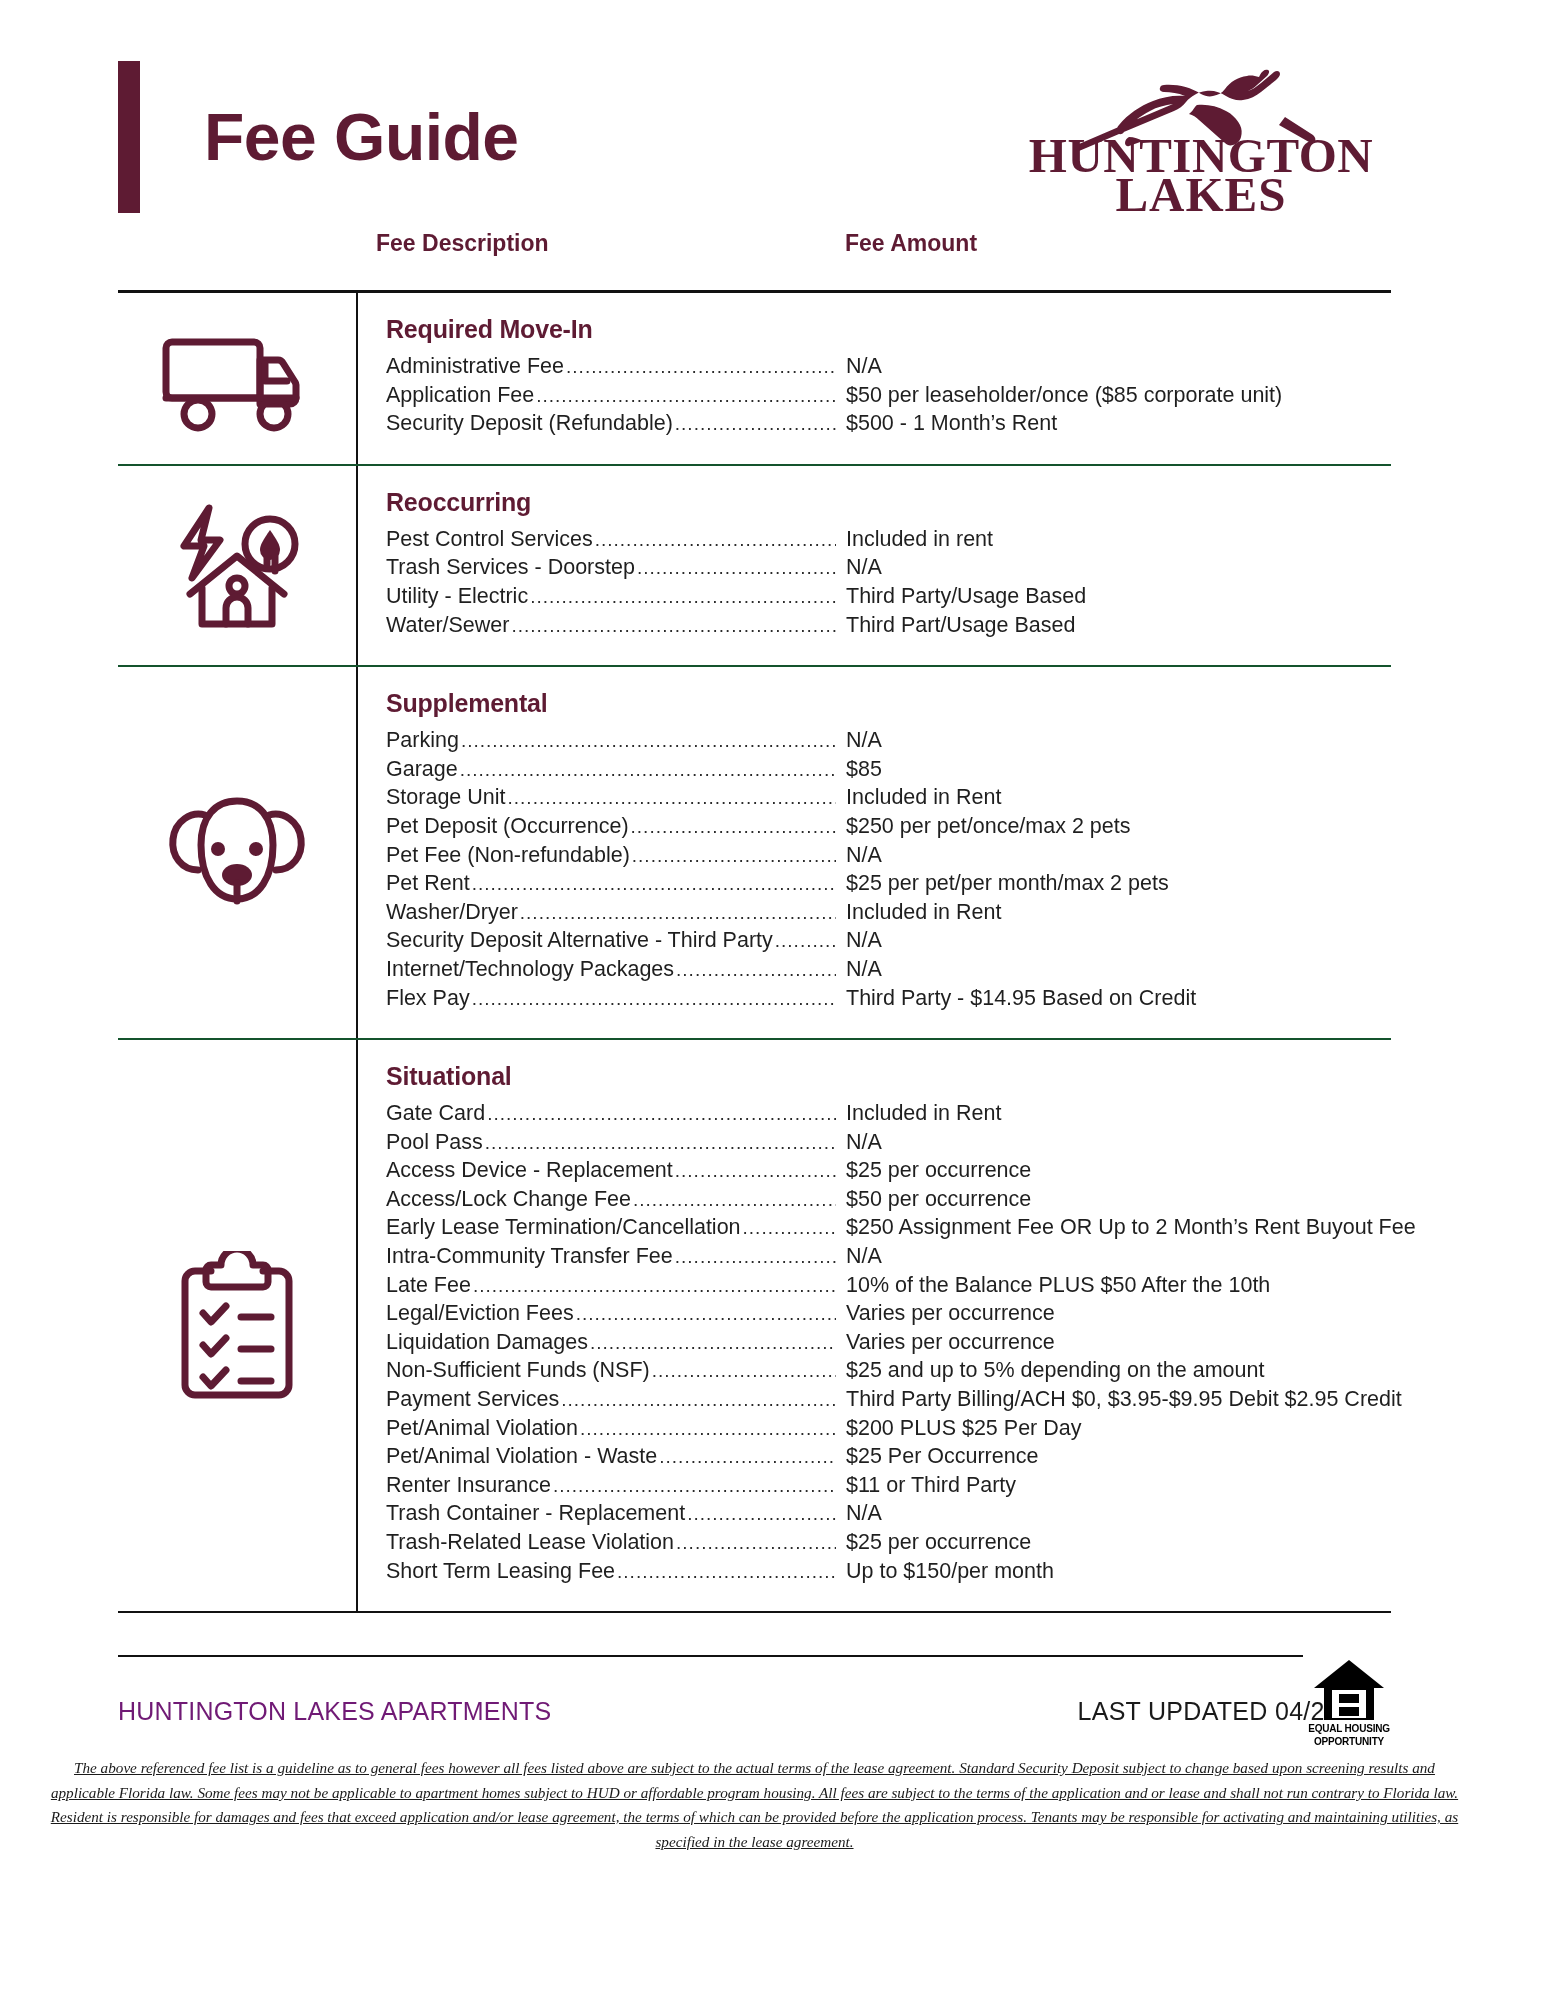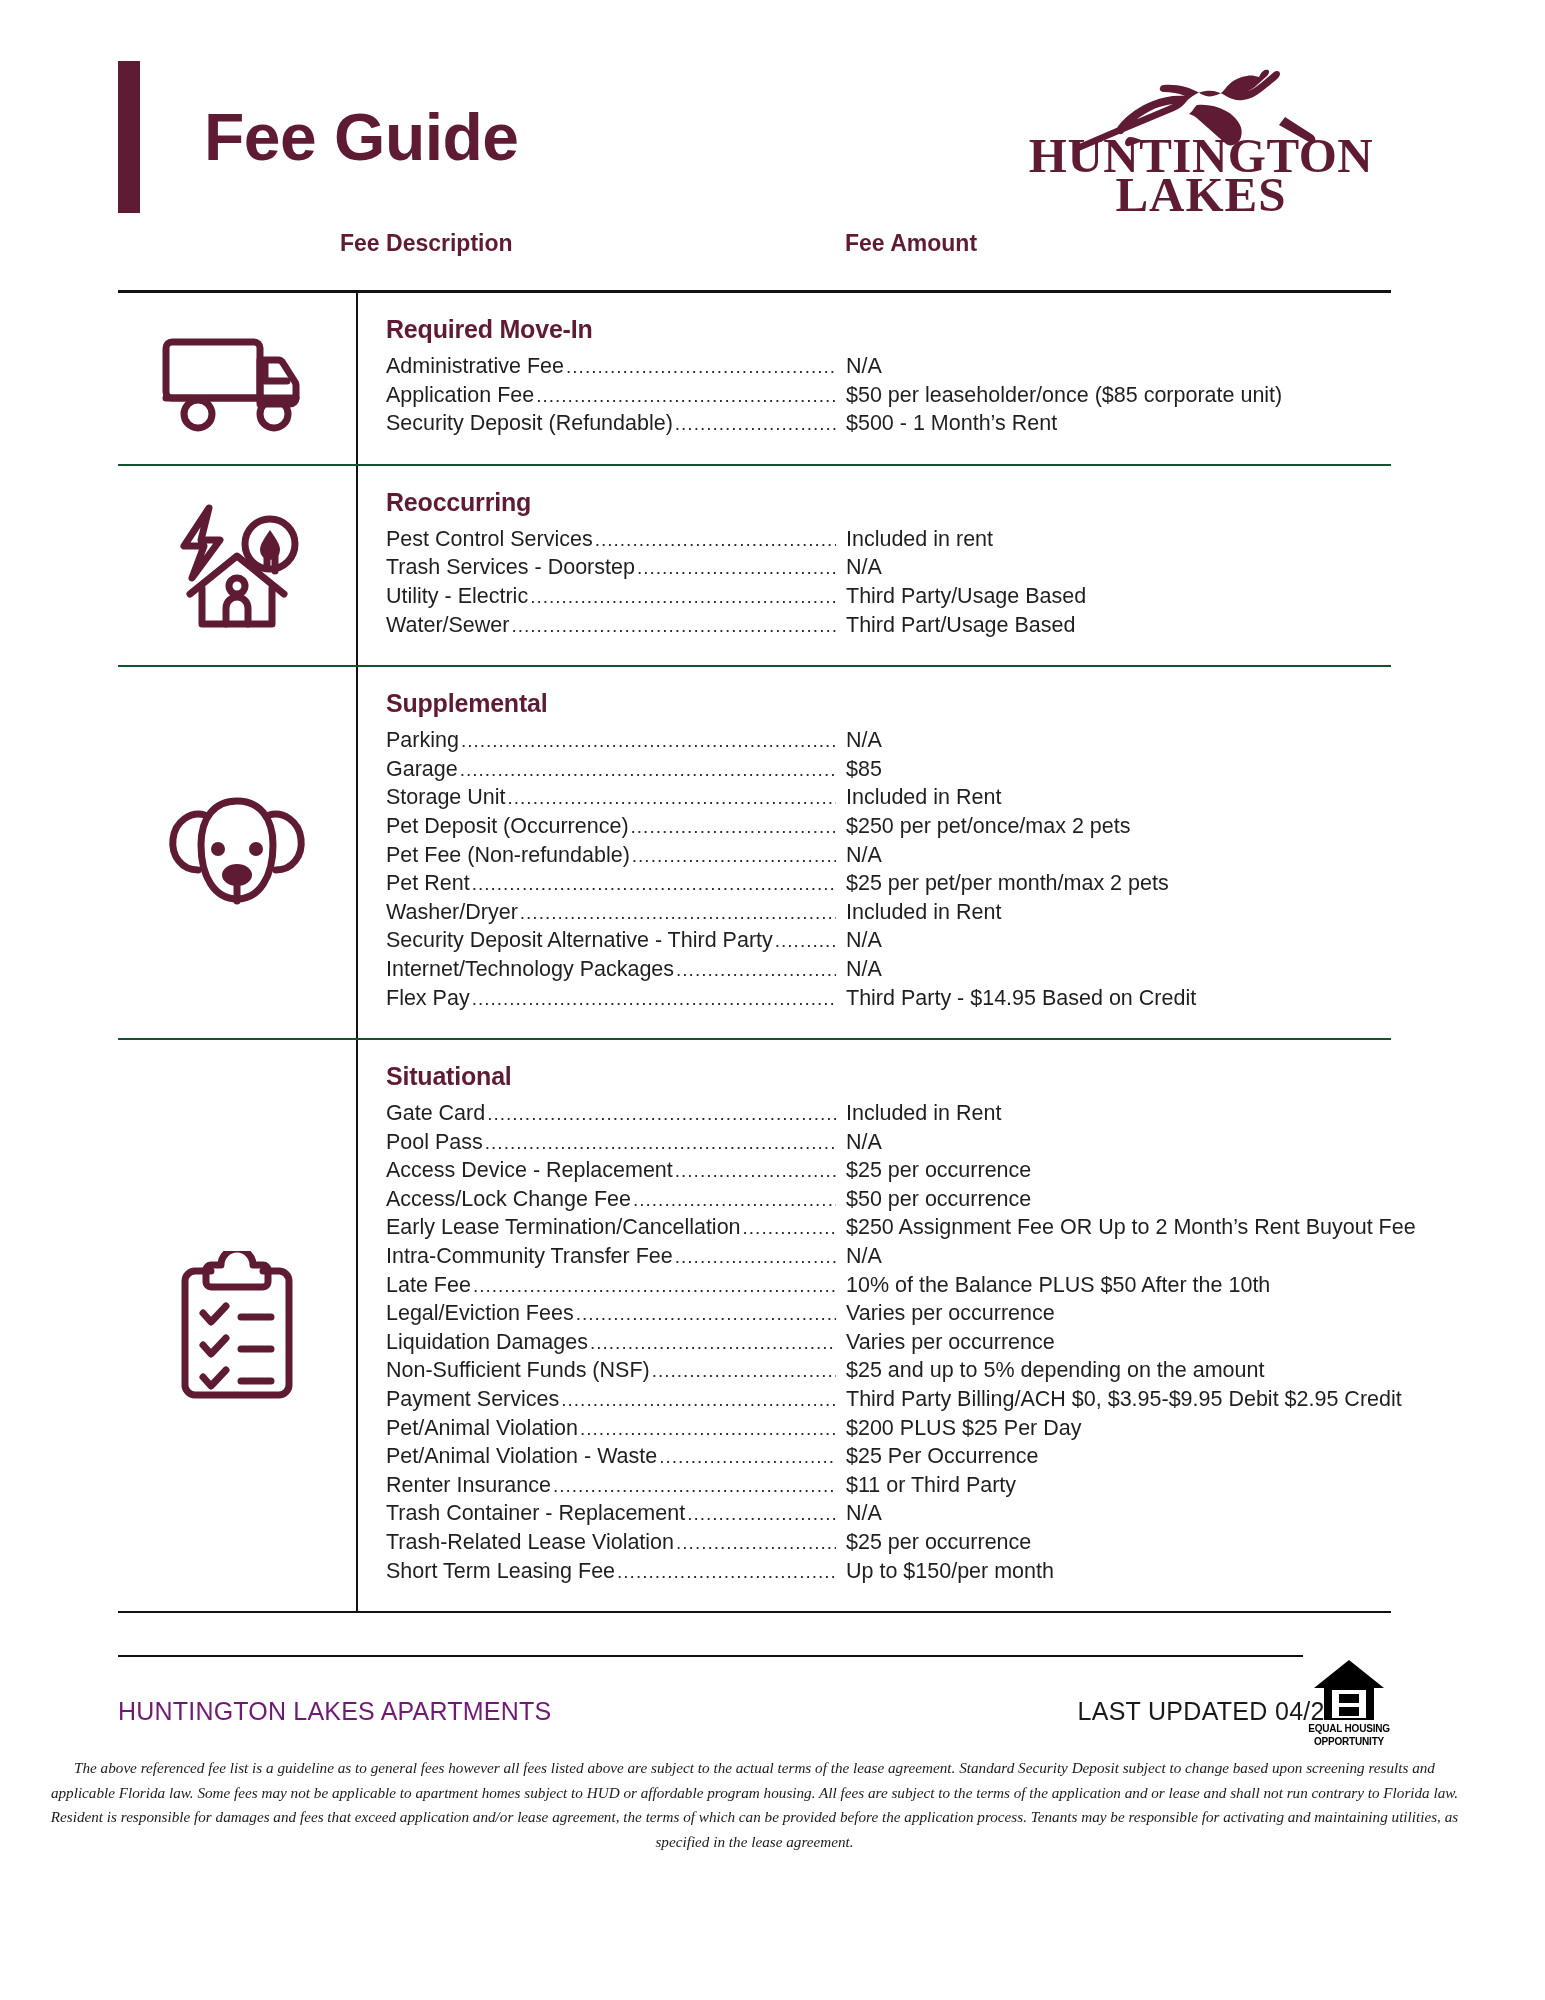--- a/index.html
+++ b/index.html
@@ -68,21 +68,21 @@
   }
 
   .col-head {
     position: absolute;
     font-size: 23px;
     font-weight: bold;
     color: #5E1B33;
     top: 0;
   }
 
-  .col-head.desc { left: 340px; }
+  .col-head.desc { left: 376px; }
   .col-head.amount { left: 845px; }
 
   
   .table {
     margin: 0 118px;
     border-top: 3px solid #111;
   }
 
   .section {
     display: flex;
@@ -215,20 +215,21 @@
 
   
   .disclaimer {
     margin: 30px 42px 0 42px;
     font-family: "Liberation Serif", serif;
     font-style: italic;
     font-size: 15.2px;
     line-height: 1.62;
     text-align: center;
     color: #1a1a1a;
+    text-decoration: underline;
   }
 </style>
 </head>
 <body>
 
 <div class="page">
 
   <div class="header">
     <div class="title-wrap">
       <div class="title-bar"></div>

